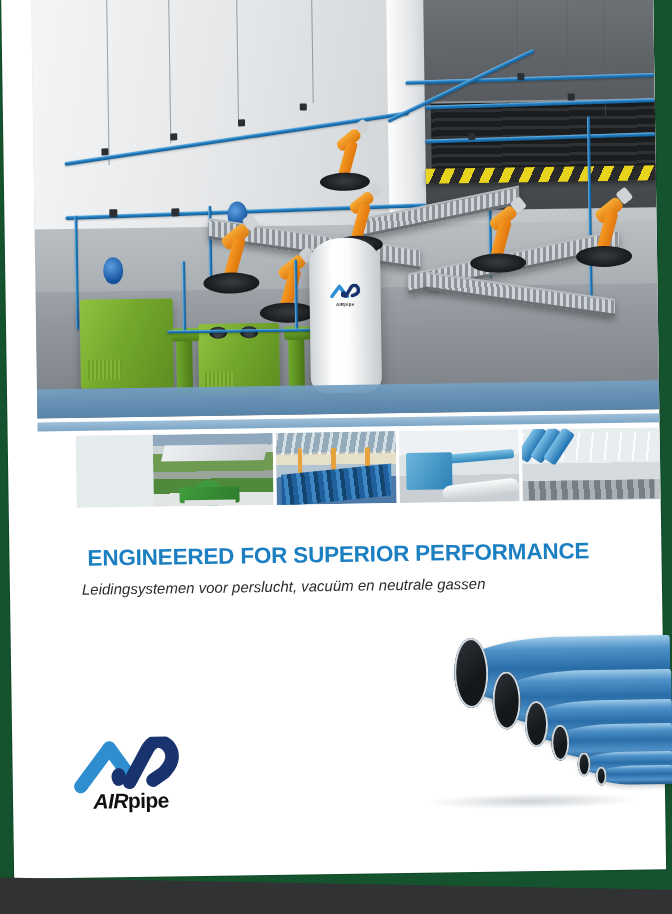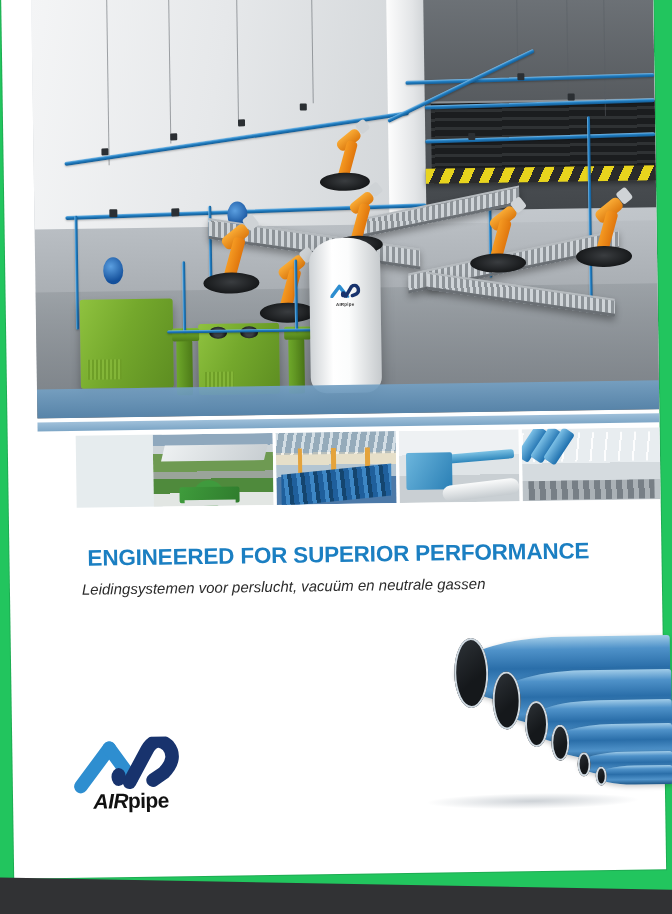--- a/index.html
+++ b/index.html
@@ -1,18 +1,18 @@
 <!DOCTYPE html>
 <html><head>
 <meta charset="utf-8">
 <style>
   html,body{margin:0;padding:0;background:#ffffff;}
   body{width:672px;height:914px;overflow:hidden;font-family:"Liberation Sans",sans-serif;}
 
-  .page-root{position:relative;width:672px;height:914px;background:#22c55e;overflow:hidden;}
+  .page-root{position:relative;width:672px;height:914px;background:#14532d;overflow:hidden;}
 
   
   .skew-wrap{position:absolute;left:0;top:0;width:672px;height:914px;
              transform:rotate(-0.85deg);transform-origin:50% 50%;}
 
   .sheet{position:absolute;left:8px;top:-6px;width:652px;height:880px;background:#fff;
          box-shadow:0 0 0 1px rgba(0,0,0,0.12);}
 
   
   .hero{position:absolute;left:30px;top:0px;width:622px;height:420px;overflow:hidden;

